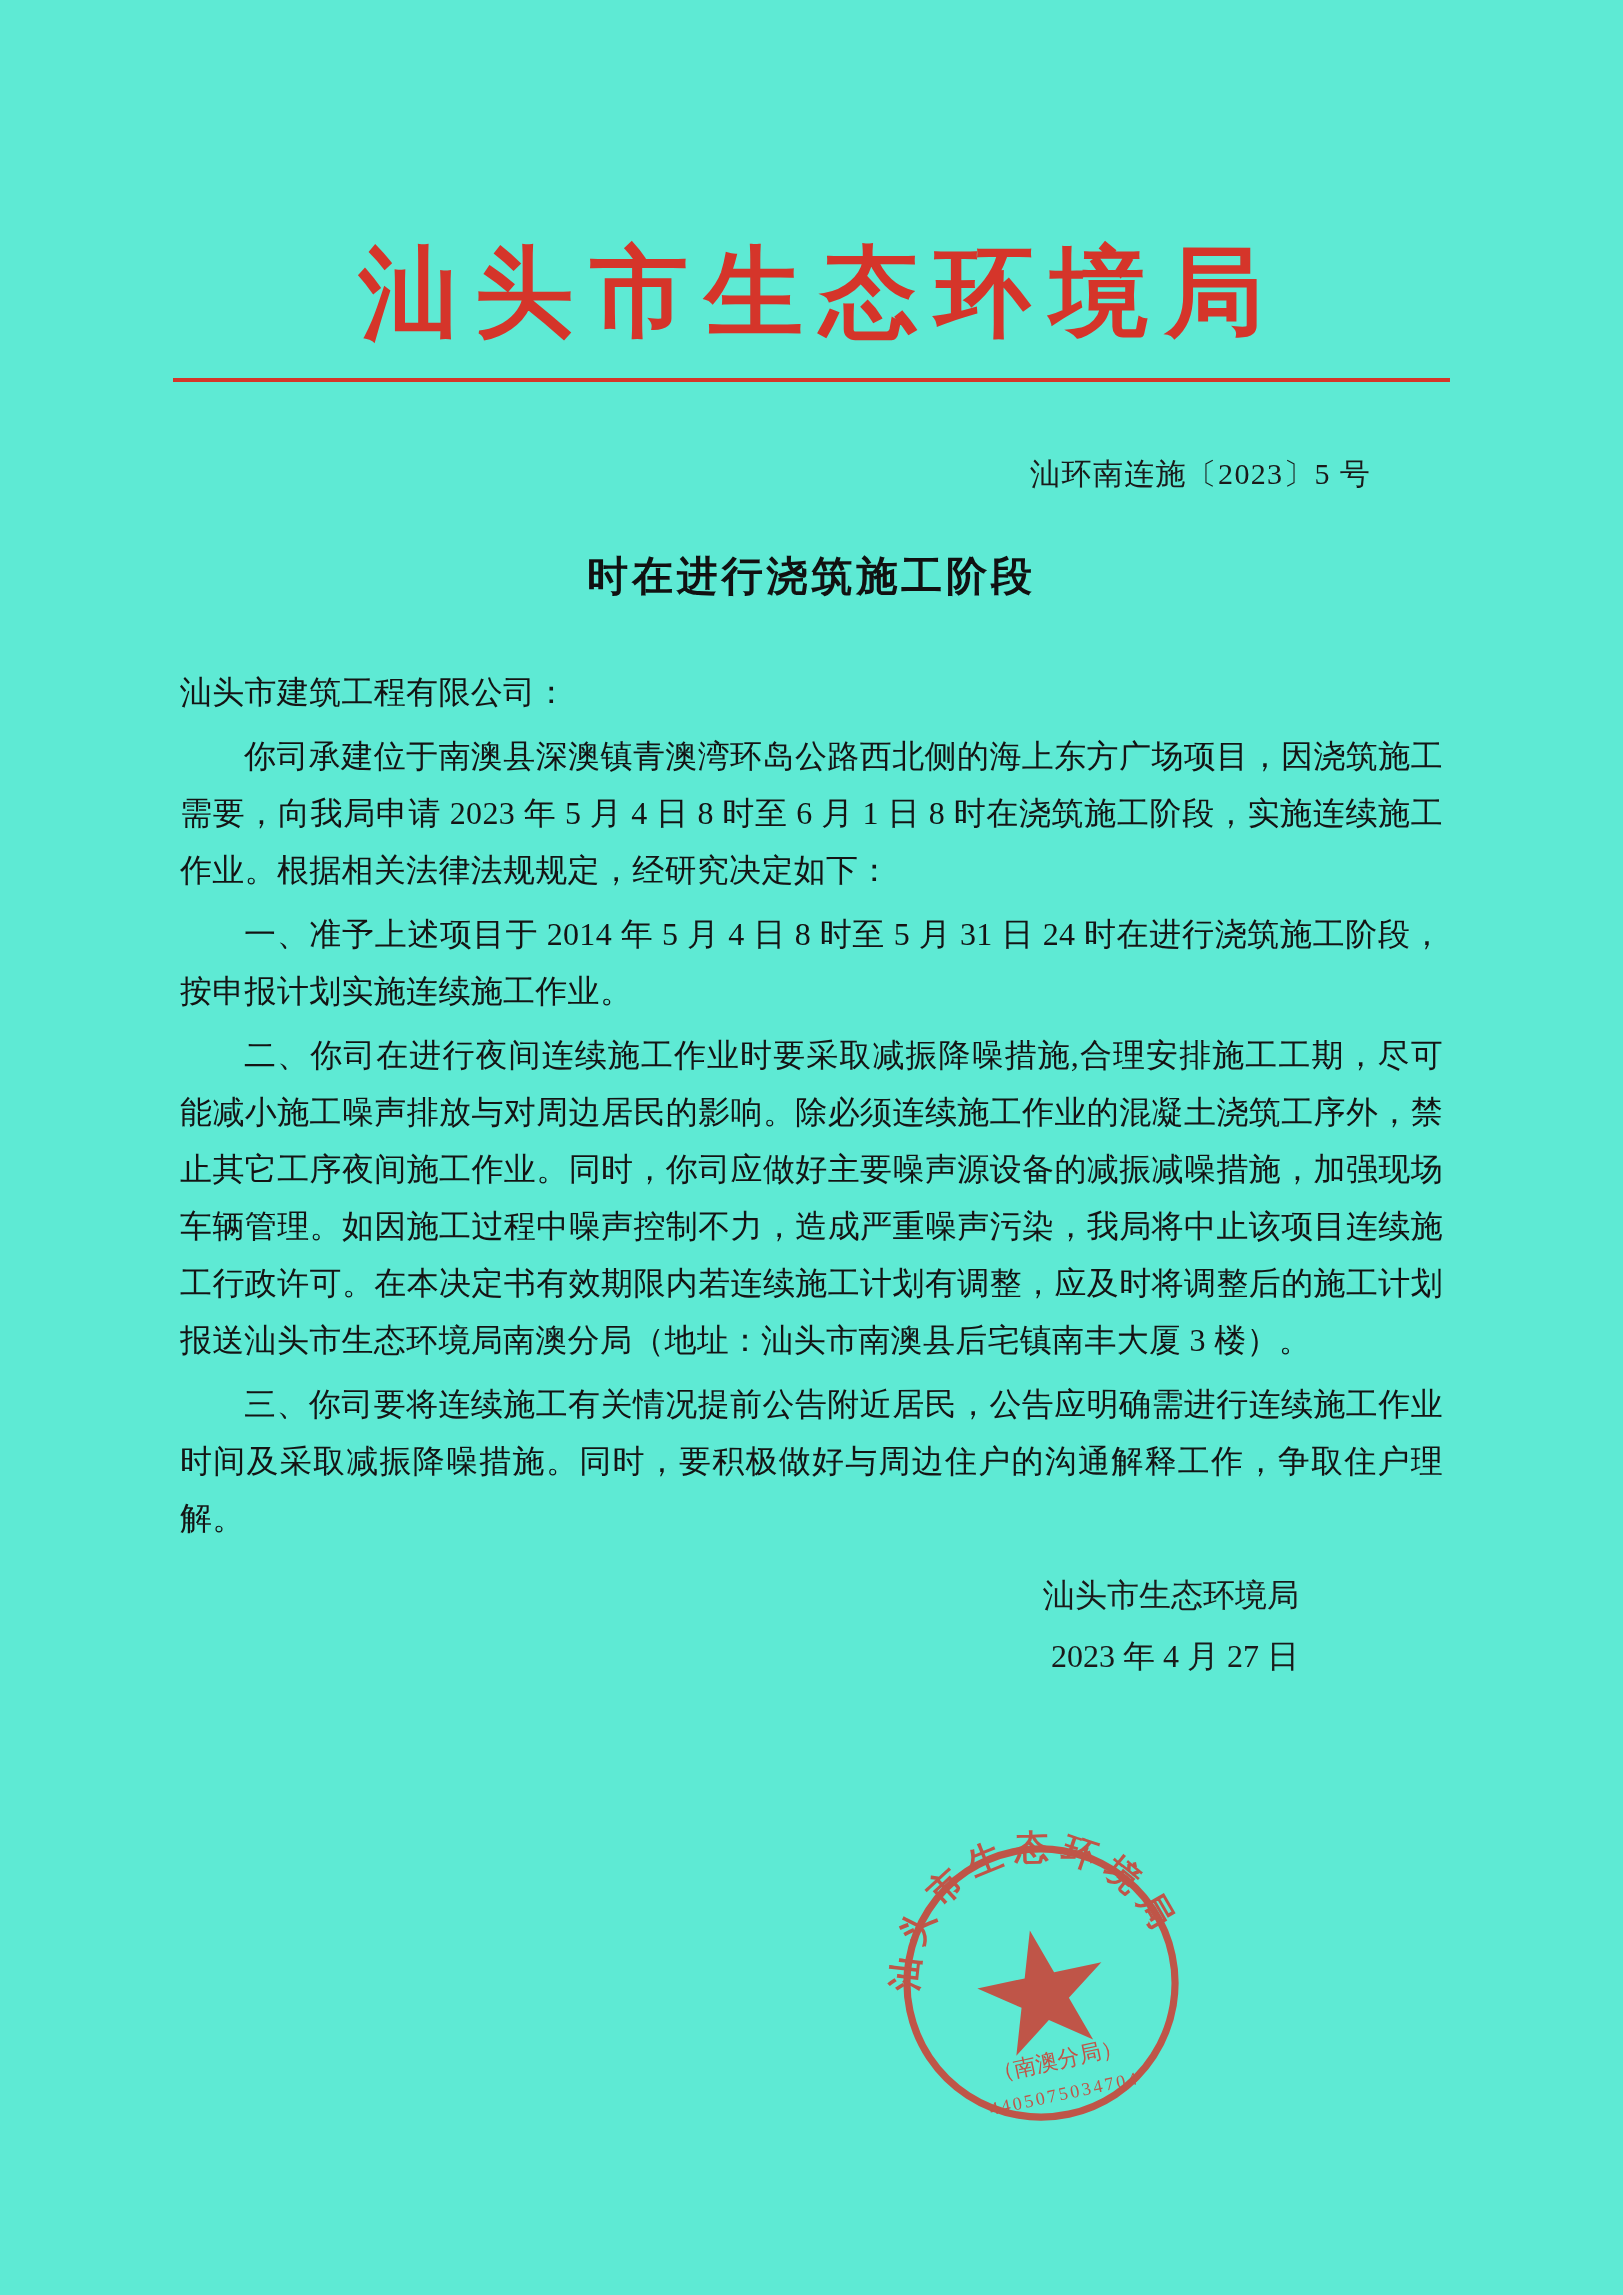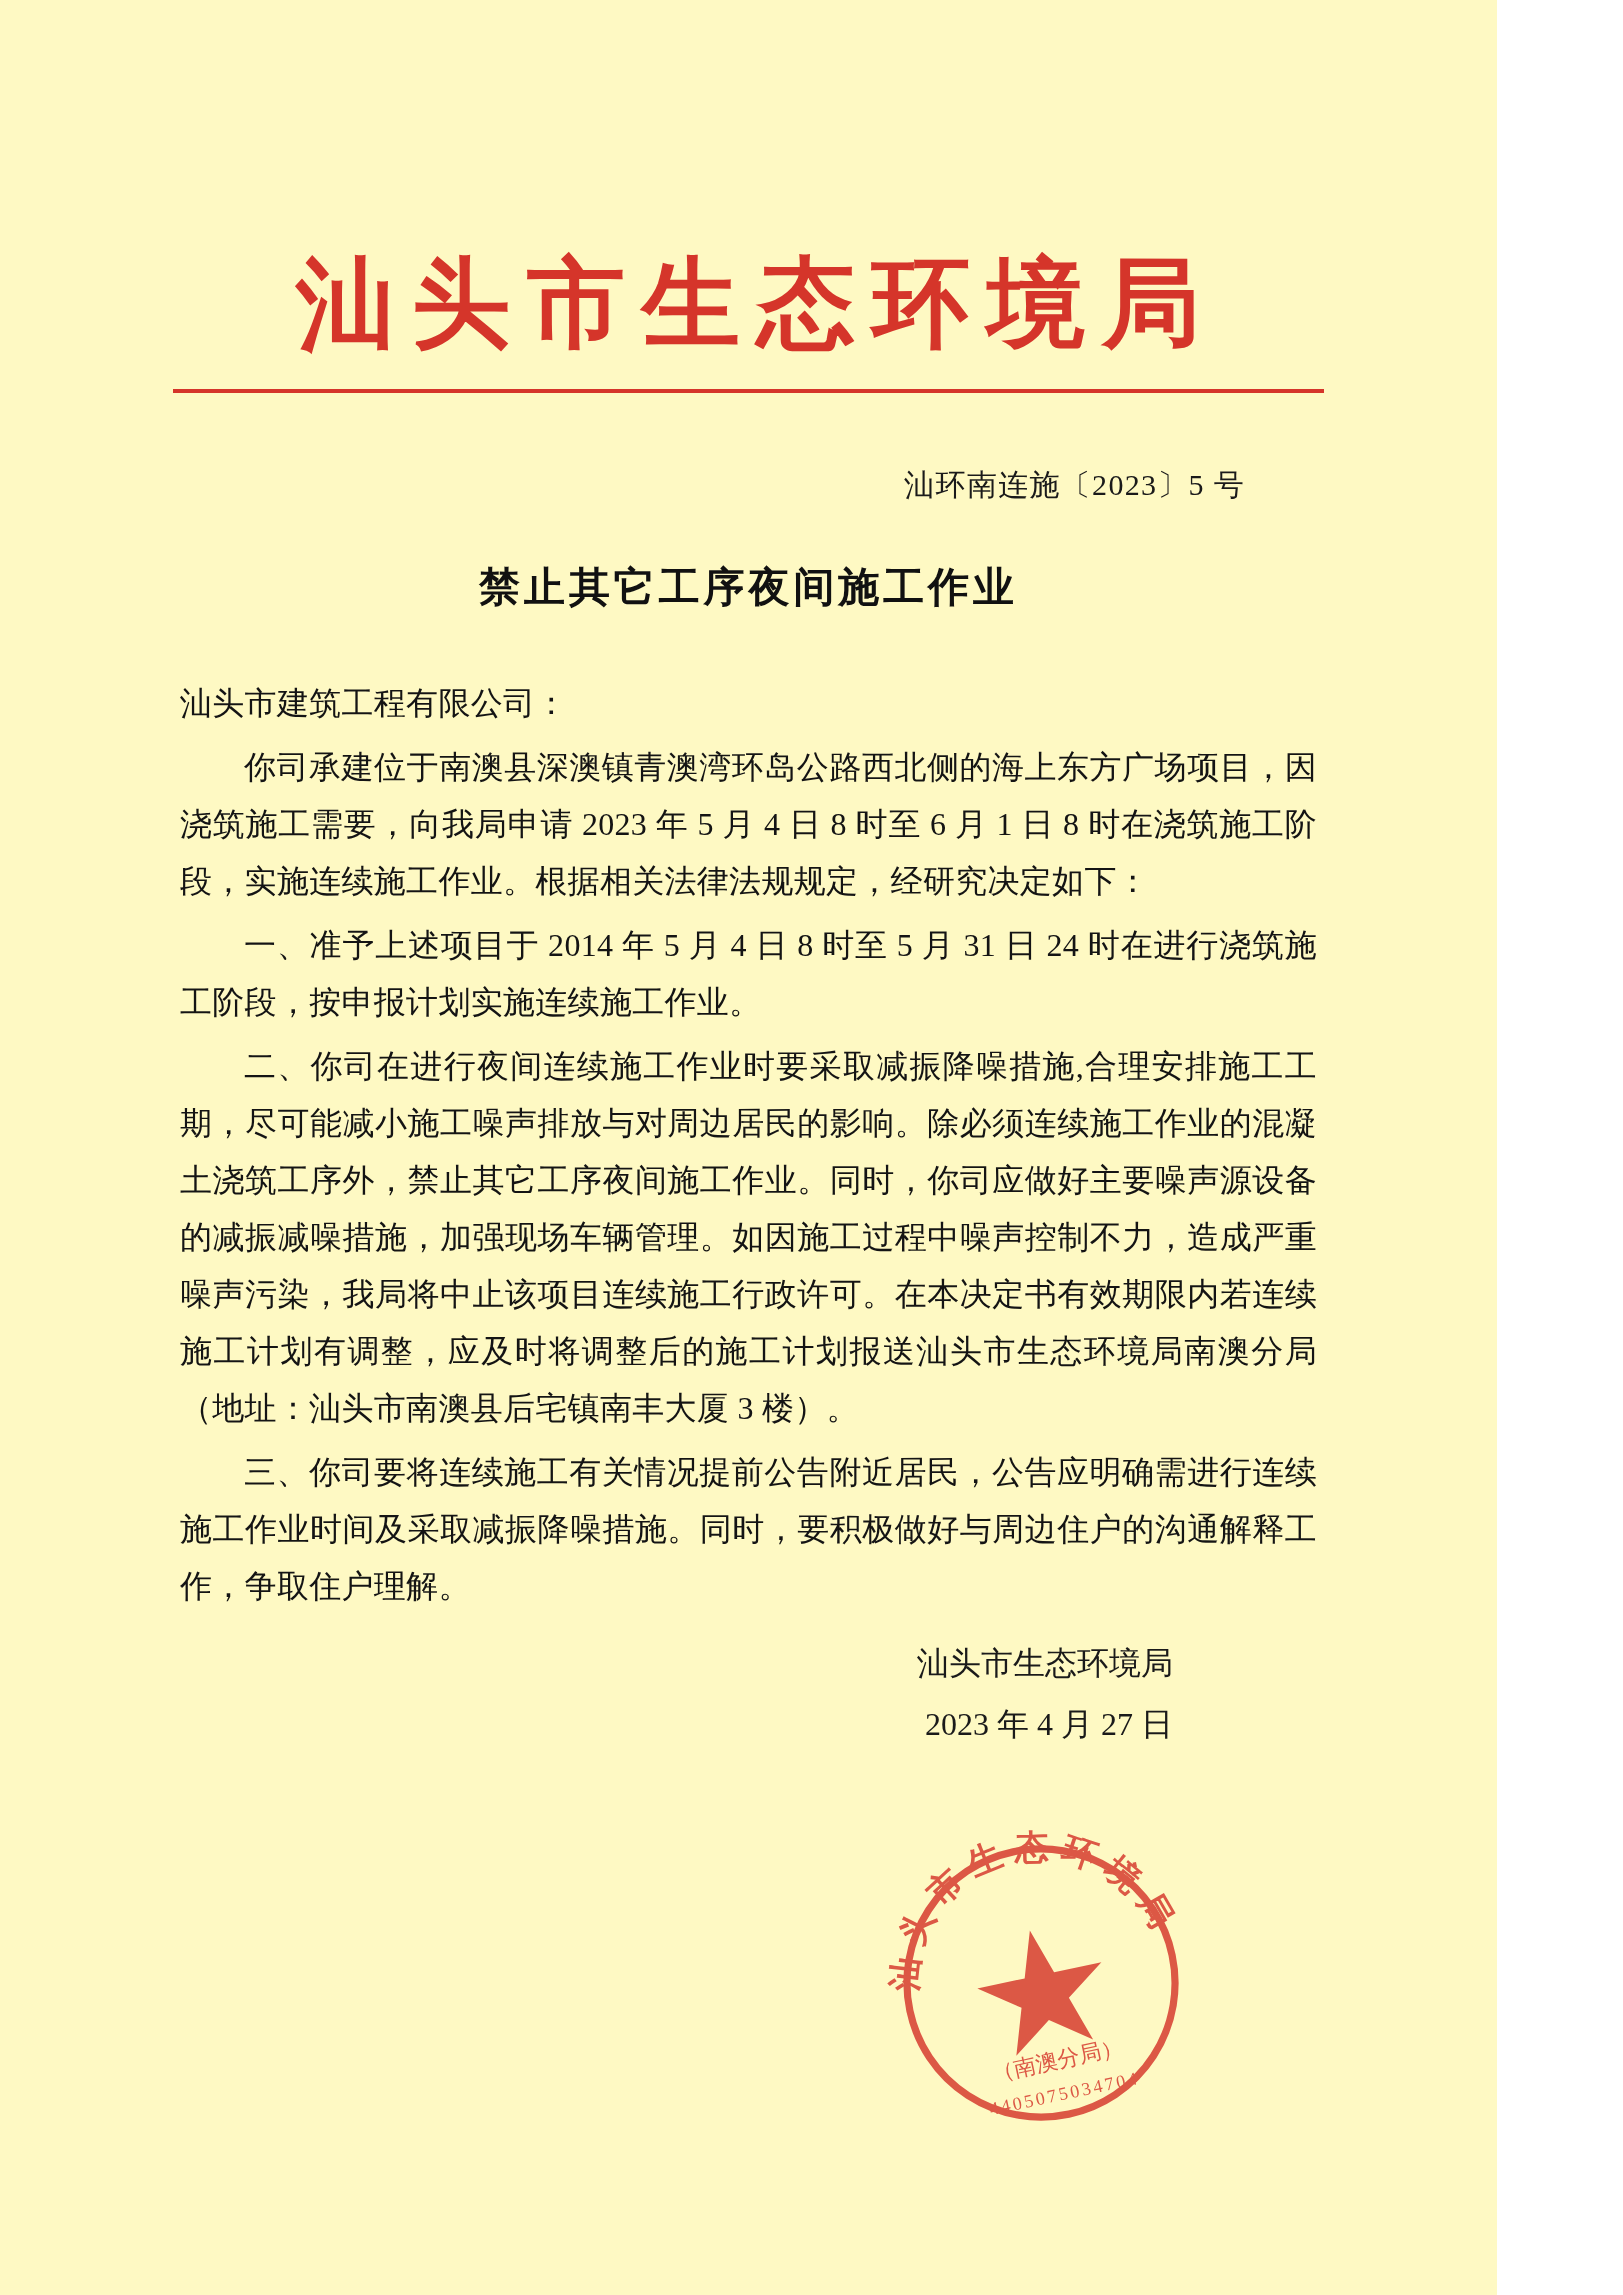--- a/index.html
+++ b/index.html
@@ -10,25 +10,25 @@
   body {
     width: 1623px;
     height: 2295px;
     font-family: "Liberation Serif", "DejaVu Serif", serif;
     color: #1a1a1a;
     position: relative;
     overflow: hidden;
   }
   .page {
     position: relative;
-    width: 1497px;
+    width: 1623px;
     height: 2295px;
     box-sizing: border-box;
-    padding: 16px 173px;
-    background: #fef9c3;
+    padding: 5px 173px;
+    background: #5eead4;
   }
 
   
   .masthead {
     padding-top: 236px;
     text-align: center;
   }
   .masthead-title {
     font-family: "DejaVu Serif", "Liberation Serif", serif;
     font-weight: bold;
@@ -118,21 +118,21 @@
 
   <div class="masthead">
     <div class="masthead-title">汕头市生态环境局</div>
     <div class="masthead-rule"></div>
   </div>
 
   <div class="doc-number-row">
     <span class="doc-number">汕环南连施〔2023〕5 号</span>
   </div>
 
-  <div class="doc-title">禁止其它工序夜间施工作业</div>
+  <div class="doc-title">时在进行浇筑施工阶段</div>
 
   <div class="body-block">
     <p class="para addressee" style="text-indent:0">汕头市建筑工程有限公司：</p>
     <p class="para">你司承建位于南澳县深澳镇青澳湾环岛公路西北侧的海上东方广场项目，因浇筑施工需要，向我局申请 2023 年 5 月 4 日 8 时至 6 月 1 日 8 时在浇筑施工阶段，实施连续施工作业。根据相关法律法规规定，经研究决定如下：</p>
     <p class="para">一、准予上述项目于 2014 年 5 月 4 日 8 时至 5 月 31 日 24 时在进行浇筑施工阶段，按申报计划实施连续施工作业。</p>
     <p class="para">二、你司在进行夜间连续施工作业时要采取减振降噪措施,合理安排施工工期，尽可能减小施工噪声排放与对周边居民的影响。除必须连续施工作业的混凝土浇筑工序外，禁止其它工序夜间施工作业。同时，你司应做好主要噪声源设备的减振减噪措施，加强现场车辆管理。如因施工过程中噪声控制不力，造成严重噪声污染，我局将中止该项目连续施工行政许可。在本决定书有效期限内若连续施工计划有调整，应及时将调整后的施工计划报送汕头市生态环境局南澳分局（地址：汕头市南澳县后宅镇南丰大厦 3 楼）。</p>
     <p class="para">三、你司要将连续施工有关情况提前公告附近居民，公告应明确需进行连续施工作业时间及采取减振降噪措施。同时，要积极做好与周边住户的沟通解释工作，争取住户理解。</p>
   </div>
 
   <div class="signature">

